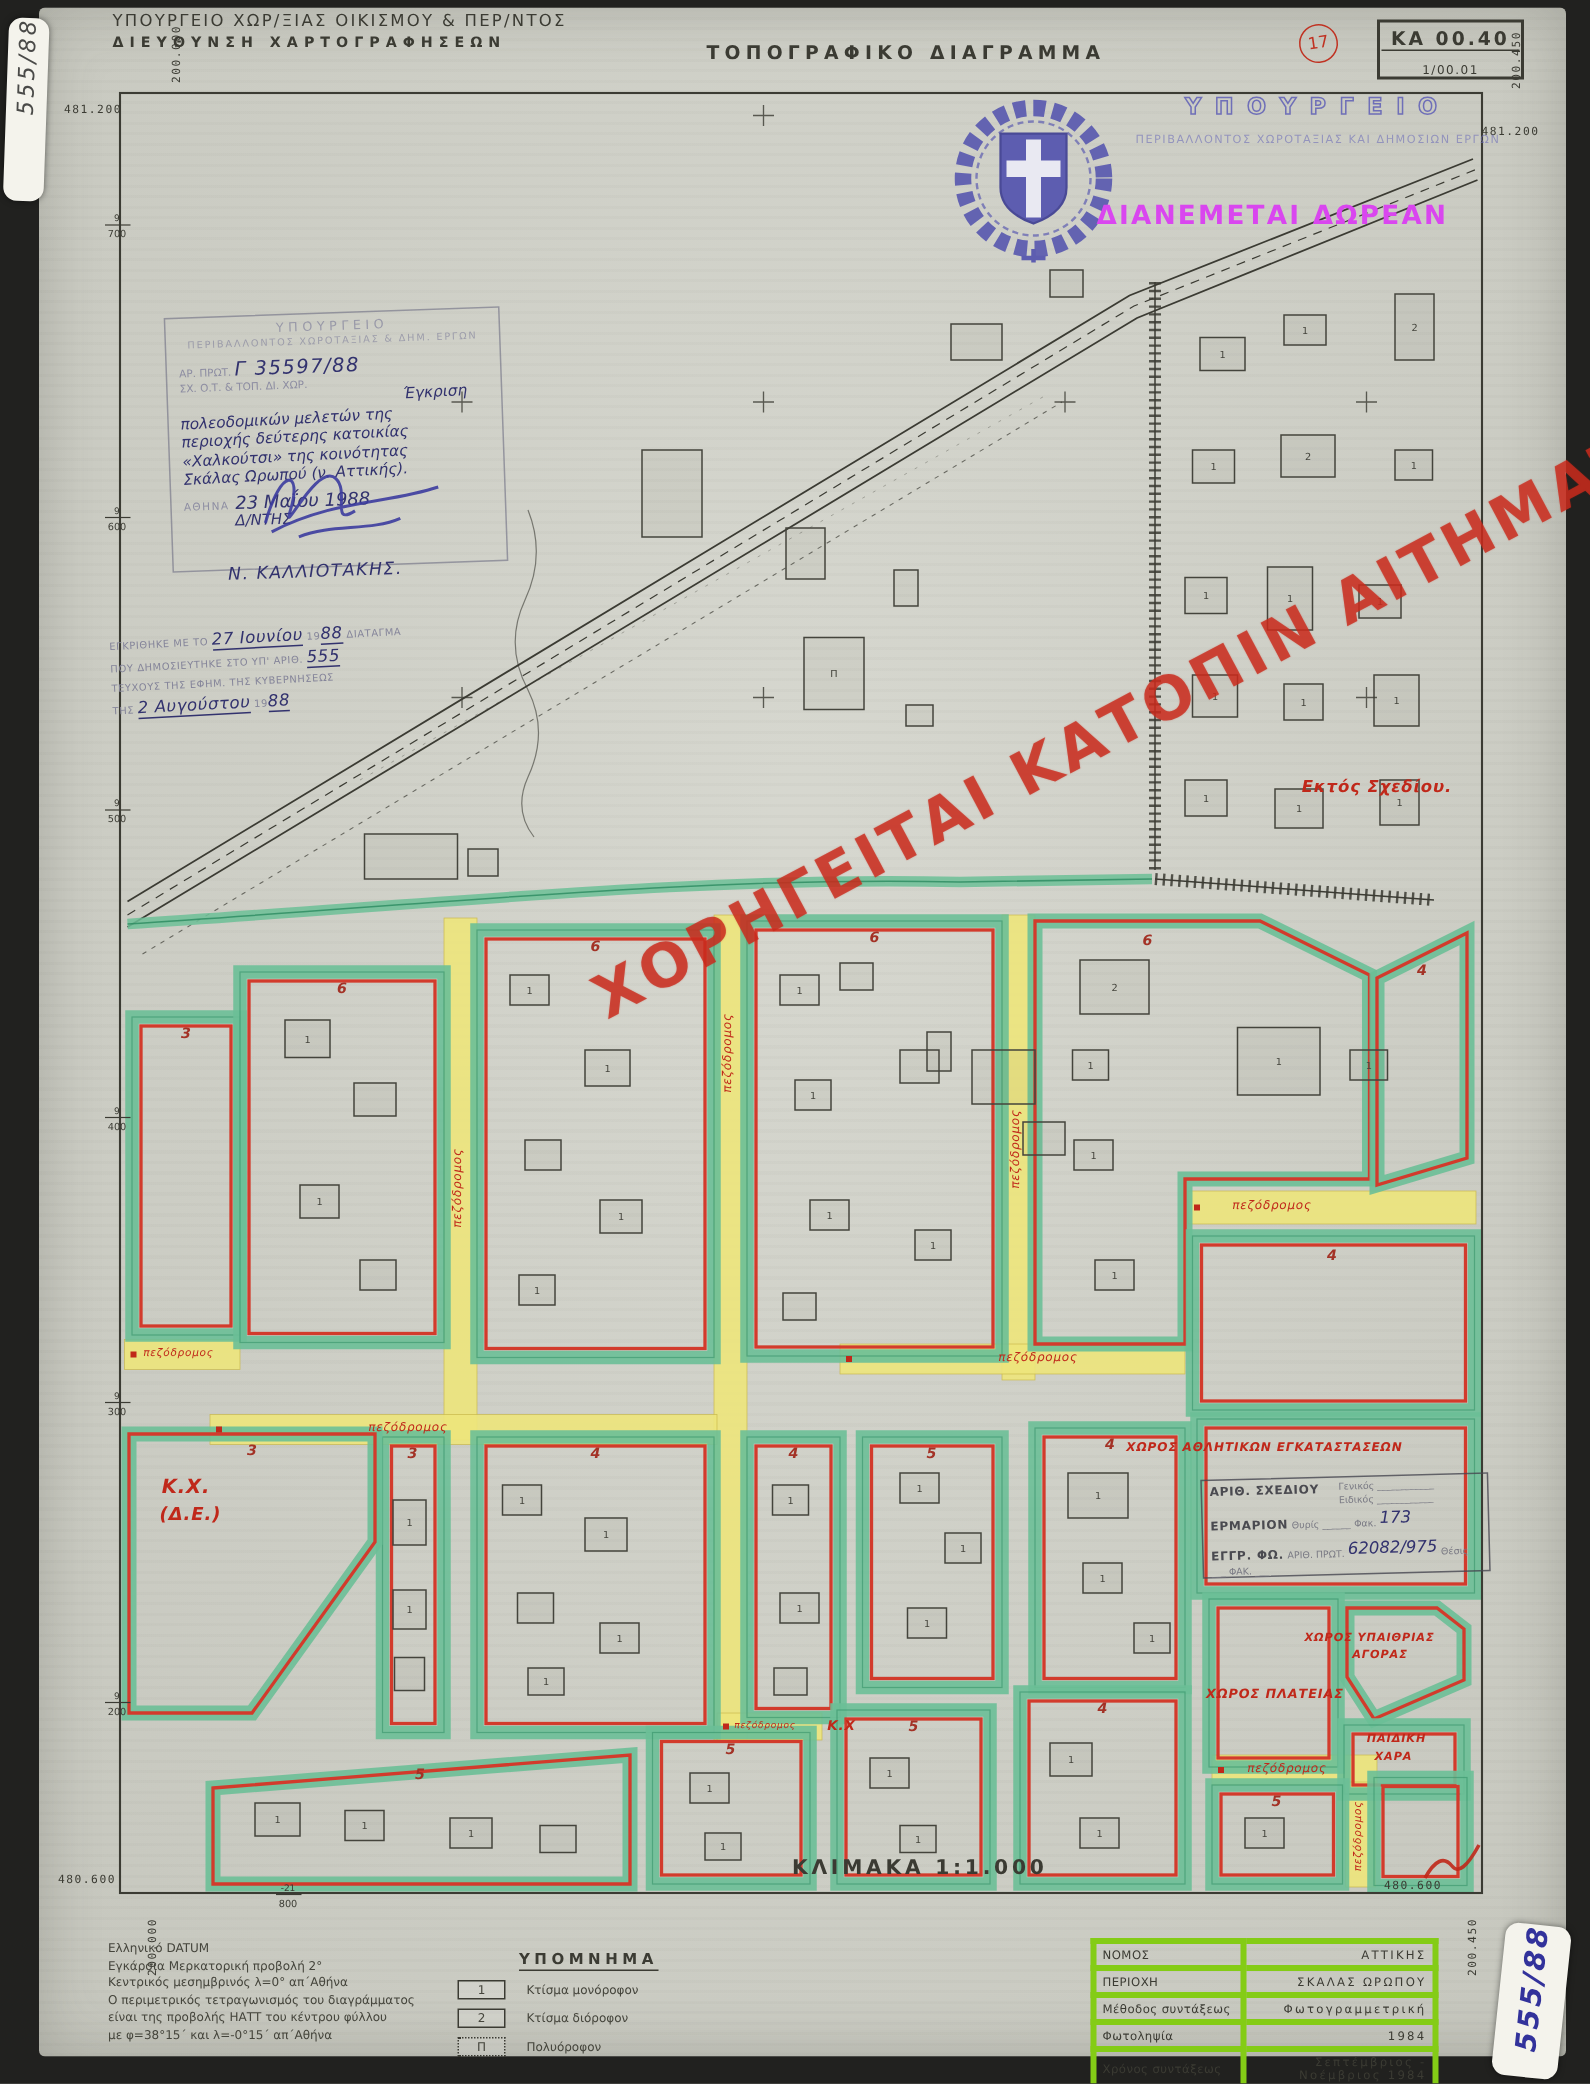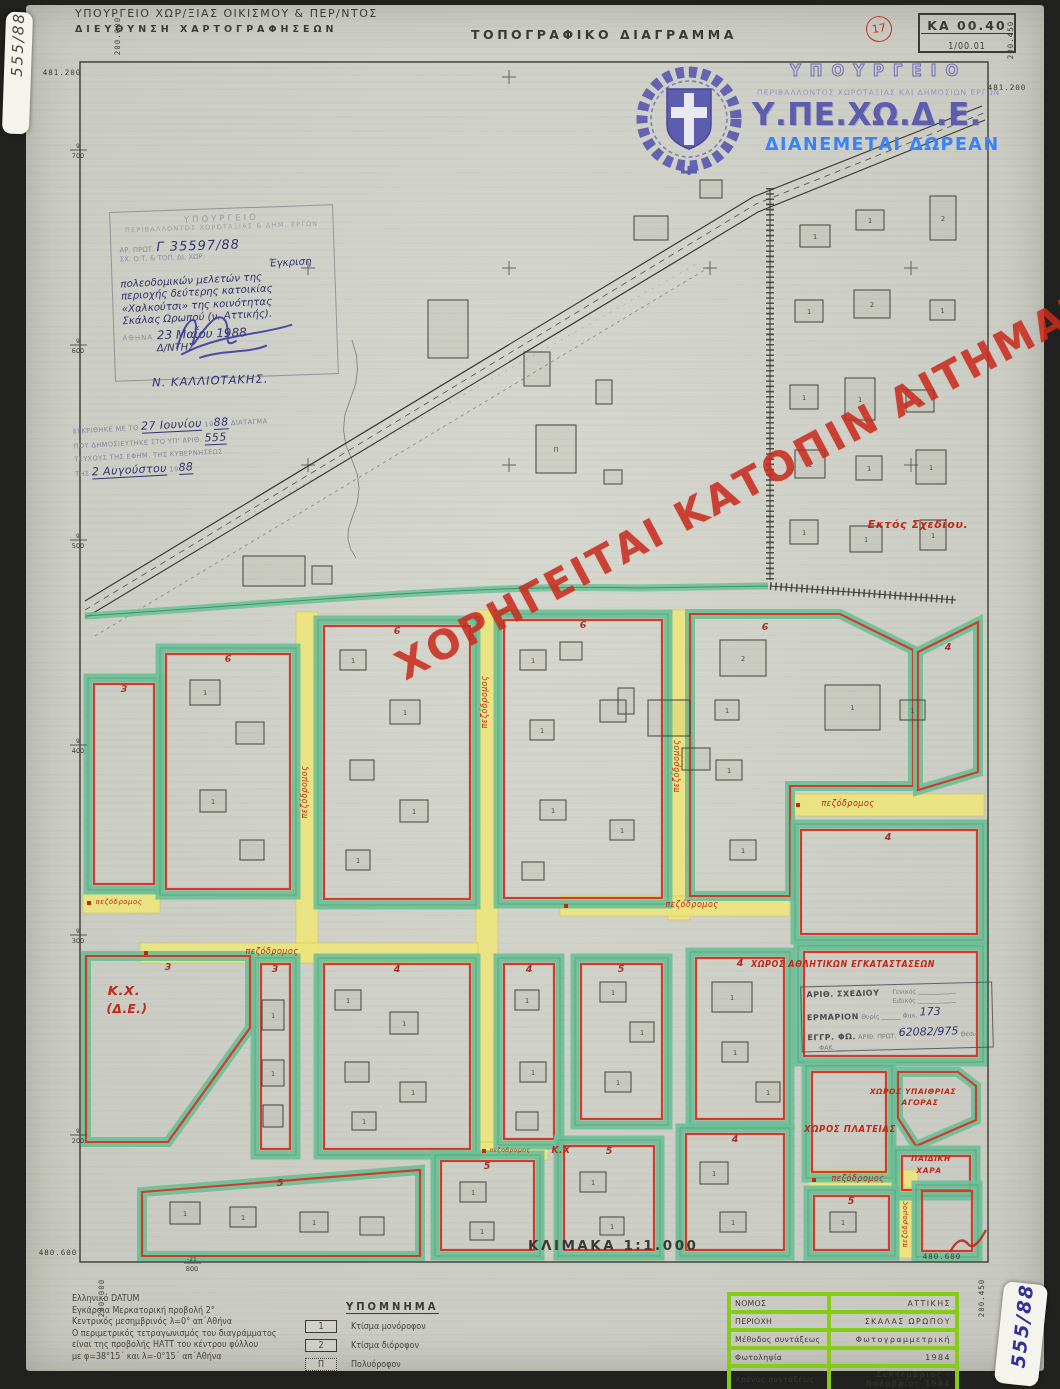--- a/index.html
+++ b/index.html
@@ -25,21 +25,21 @@
                display:inline-block;padding:1px 6px 0 6px;}
   .kabox .sub{font-size:8px;letter-spacing:1px;}
 
   
   .logo-t1{left:790px;top:62px;font-size:15px;font-weight:bold;letter-spacing:9px;color:transparent;
            -webkit-text-stroke:1px #6f6fb8;}
   .logo-t2{left:757px;top:88px;font-size:7.5px;letter-spacing:1px;color:#6f6fb8;opacity:.6;width:260px;
            white-space:nowrap;overflow:hidden;}
   .logo-t3{left:752px;top:96px;font-size:31px;font-weight:bold;color:#5d5db0;letter-spacing:.5px;
            text-shadow:1px 1px 0 rgba(93,93,176,.35);}
-  .logo-t4{left:765px;top:134px;font-size:17.5px;font-weight:bold;color:#3b82f6;letter-spacing:1.5px;}
+  .logo-t4{left:731px;top:134px;font-size:17.5px;font-weight:bold;color:#d946ef;letter-spacing:1.5px;}
 
   
   .stamp1{left:112px;top:208px;width:224px;height:170px;border:1.6px solid rgba(108,108,130,.6);
           transform:rotate(-2deg);padding:4px 8px;box-sizing:border-box;}
   .stamp1 .faded{color:#8d8da2;font-size:8.5px;letter-spacing:3px;text-align:center;opacity:.8;}
   .stamp1 .faded2{color:#8d8da2;font-size:6.5px;letter-spacing:1.2px;text-align:center;opacity:.75;}
   .protoline{margin-top:6px;font-size:7px;color:#8d8da2;}
   .hw{font-style:italic;color:#32326e;}
   .proto-val{font-size:13px;letter-spacing:1px;}
   .subj{font-size:10.2px;line-height:12.5px;transform:rotate(-1deg);}
@@ -412,21 +412,20 @@
       <circle cx="61" cy="61" r="47" fill="none" stroke="#5d5db0" stroke-width="11" stroke-dasharray="8 5" opacity=".95"></circle>
       <circle cx="61" cy="61" r="38" fill="none" stroke="#5d5db0" stroke-width="1.6" stroke-dasharray="4 3" opacity=".7"></circle>
       <path d="M39,31 h44 v36 q0,16 -22,24 q-22,-8 -22,-24 z" fill="#5d5db0" stroke="#4a4a96" stroke-width="1.5"></path>
       <rect x="56" y="35" width="10" height="52" fill="#e9e9f2"></rect>
       <rect x="43" y="49" width="36" height="11" fill="#e9e9f2"></rect>
       <path d="M61,108 v9 M53,114 h16" stroke="#5d5db0" stroke-width="3" fill="none"></path>
     </svg>
   </div>
   <div class="abs logo-t1">ΥΠΟΥΡΓΕΙΟ</div>
   <div class="abs logo-t2">ΠΕΡΙΒΑΛΛΟΝΤΟΣ ΧΩΡΟΤΑΞΙΑΣ ΚΑΙ ΔΗΜΟΣΙΩΝ ΕΡΓΩΝ</div>
-  <div class="abs logo-t3">Υ.ΠΕ.ΧΩ.Δ.Ε.</div>
   <div class="abs logo-t4">ΔΙΑΝΕΜΕΤΑΙ ΔΩΡΕΑΝ</div>
 
   <div class="abs stamp1">
     <div class="faded">ΥΠΟΥΡΓΕΙΟ</div>
     <div class="faded2">ΠΕΡΙΒΑΛΛΟΝΤΟΣ ΧΩΡΟΤΑΞΙΑΣ &amp; ΔΗΜ. ΕΡΓΩΝ</div>
     <div class="protoline">
       <span>ΑΡ. ΠΡΩΤ.</span>
       <span class="hw proto-val">Γ 35597/88</span>
     </div>
     <div class="protoline" style="margin-top:0;">ΣΧ. Ο.Τ. &amp; ΤΟΠ. ΔΙ. ΧΩΡ.</div>

